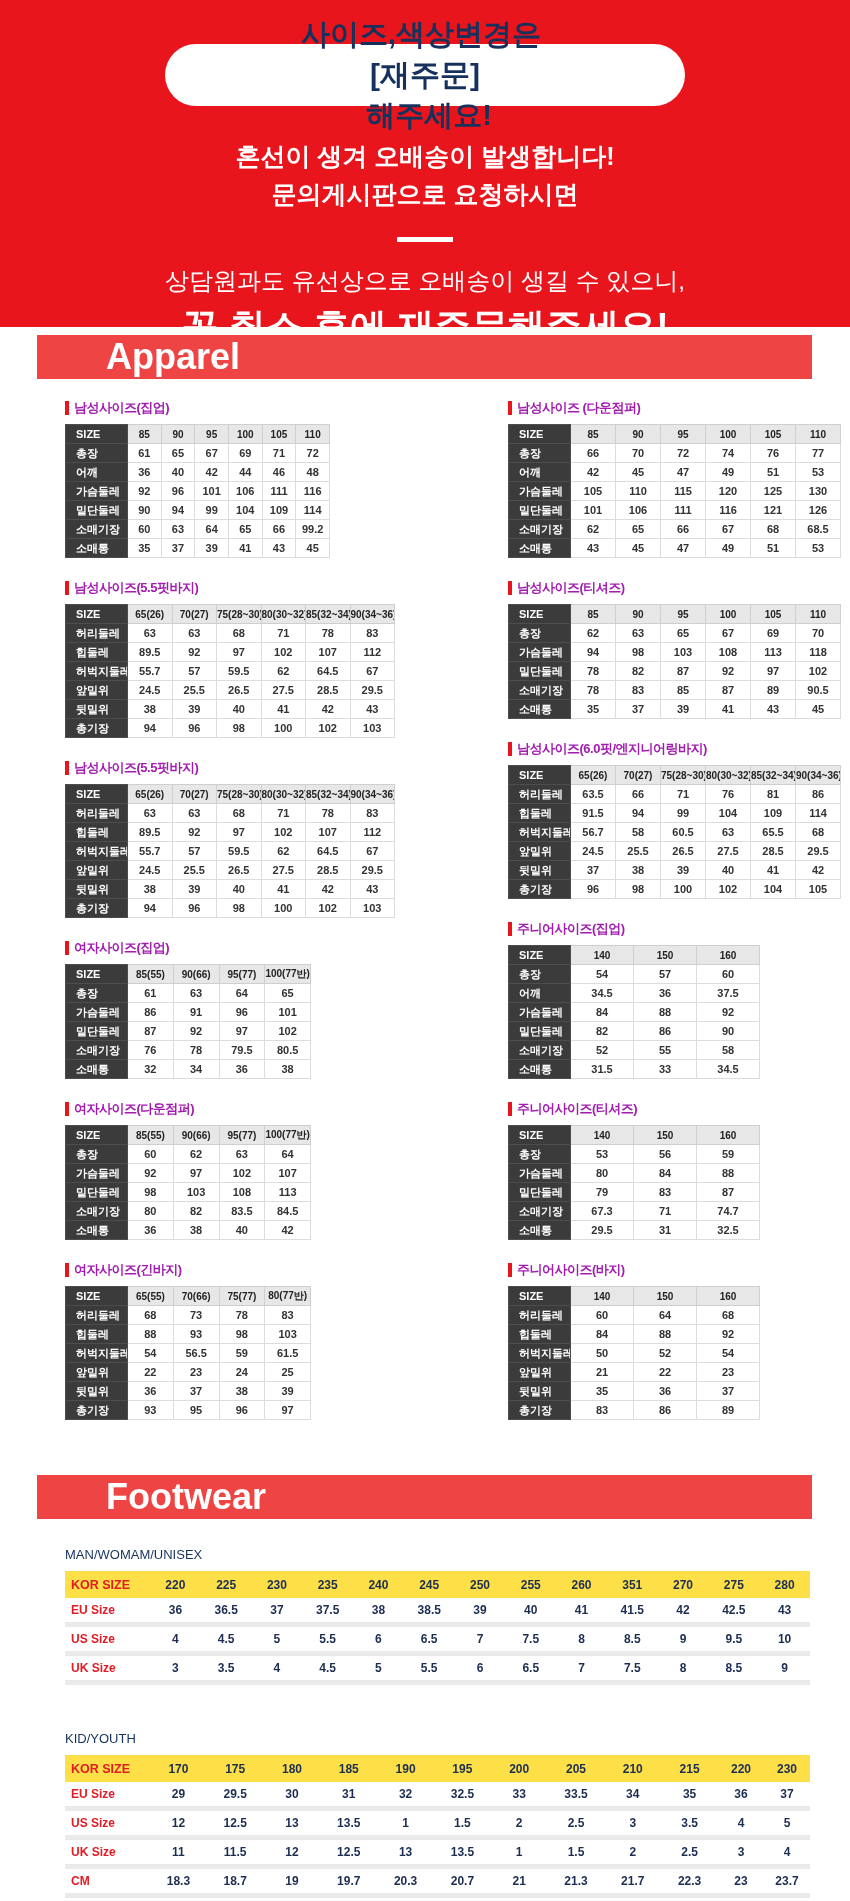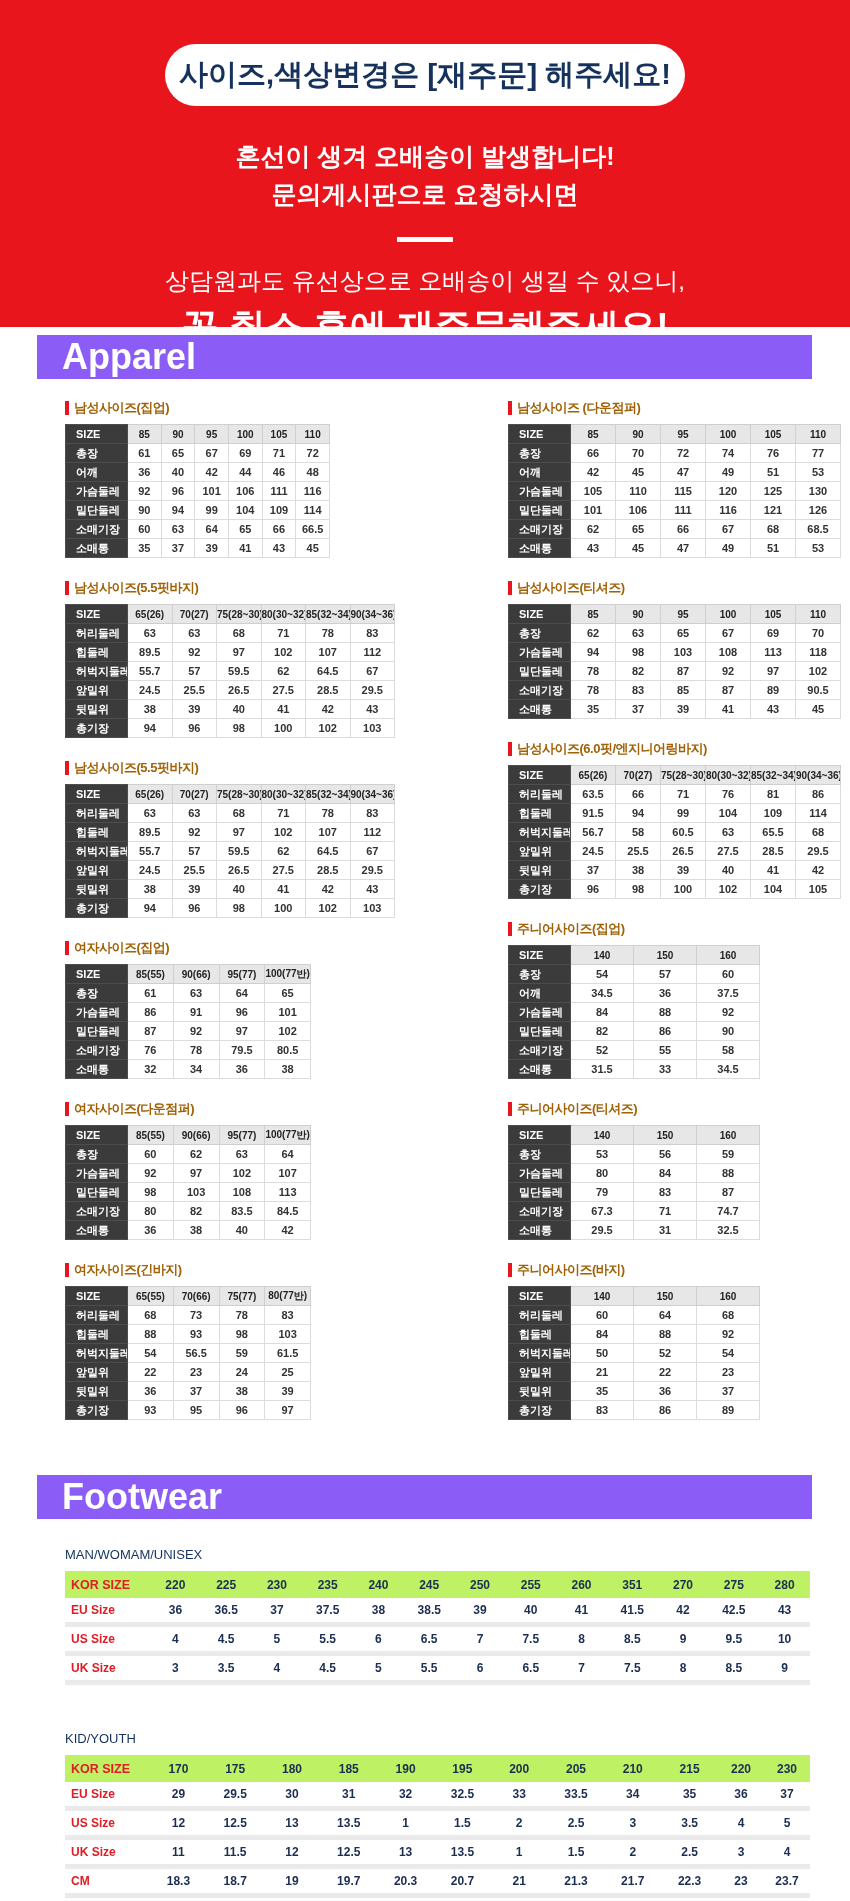--- a/index.html
+++ b/index.html
@@ -8,45 +8,45 @@
     width:850px; min-height:1901px; margin:0 auto;
     font-family:"Liberation Sans","DejaVu Sans",sans-serif;
     position:relative;
   }
 
   
   .banner { width:850px; height:327px; background:#e9151d; overflow:hidden; text-align:center; }
   .banner-pill {
     width:520px; height:62px; margin:44px auto 0 auto; background:#ffffff;
     border-radius:40px; display:flex; align-items:center; justify-content:center;
-    color:#16325c; font-size:29px; font-weight:bold; white-space:pre;
+    color:#16325c; font-size:29px; font-weight:bold; white-space:pre;flex-direction:column;
   }
   .banner-pill .strong { font-size:30px; font-weight:bold; }
   .banner-msg { margin-top:32px; color:#ffffff; font-size:25px; font-weight:600; line-height:1.5; }
   .banner-divider { width:56px; height:5px; background:#ffffff; margin:24px auto 22px auto; }
   .banner-msg2 { color:#ffffff; font-size:24px; font-weight:500; line-height:1.4; }
   .banner-msg2-strong { color:#ffffff; font-size:37px; font-weight:bold; margin-top:4px; }
 
   
   .section-bar {
-    margin:8px 0 0 37px; width:775px; height:44px; background:#8b5cf6;
-    display:flex; align-items:center; padding-left:25px;
+    margin:8px 0 0 37px; width:775px; height:44px; background:#ef4444;
+    display:flex; align-items:center; padding-left:69px;
     color:#ffffff; font-size:36px; font-weight:bold;
   }
   .section-bar.footwear-bar { margin-top:34px; }
 
   
   .apparel-grid { display:flex; padding:20px 0 0 65px; }
   .col-left { width:395px; flex:none; }
   .col-right { flex:none;padding-left:48px; }
 
   .tbl-block { margin-bottom:21px; }
   .tbl-title { display:flex; align-items:center; margin-bottom:7px; }
   .tbl-title .marker { width:4px; height:14px; background:#e9151d; margin-right:5px; flex:none; }
-  .tbl-title .ttl { font-size:13px; font-weight:bold; color:#a16207; letter-spacing:-0.5px; }
+  .tbl-title .ttl { font-size:13px; font-weight:bold; color:#a21caf; letter-spacing:-0.5px; }
 
   table.size-table { border-collapse:collapse; table-layout:fixed; border:1px solid #c4c4c4; }
   .size-table th, .size-table td { height:19px; overflow:hidden; white-space:nowrap; }
   .size-table th.rlabel {
     background:#3b3b3b; color:#ffffff; font-size:11px; font-weight:bold;
     text-align:left; padding-left:10px; border:1px solid #4d4d4d;
   }
   .size-table th.chead {
     background:#e7e7e7; color:#222222; font-size:10px; font-weight:bold;
     text-align:center; border:1px solid #cfcfcf;
@@ -63,21 +63,21 @@
   .col-left  .tbl-block:nth-child(n+4) table { width:246px; }
   .col-right .tbl-block:nth-child(-n+3) table { width:333px; }
   .col-right .tbl-block:nth-child(n+4) table { width:252px; }
 
   
   .fw-group { margin:28px 0 0 65px; width:745px; }
   .fw-group + .fw-group { margin-top:46px; }
   .fw-label { color:#16325c; font-size:13px; font-weight:normal; margin-bottom:9px; }
   table.fw-table { width:745px; border-collapse:collapse; table-layout:fixed; }
   .fw-table thead th {
-    background:#bef264; height:27px; font-size:12px; font-weight:bold;
+    background:#fde047; height:27px; font-size:12px; font-weight:bold;
     color:#1c2d52; text-align:center; white-space:nowrap;
   }
   .fw-table thead th.fw-rlabel { color:#e01c24; text-align:left; padding-left:6px; font-size:12.5px; }
   .fw-table tbody td {
     height:23px; padding:5px 0; font-size:12px; font-weight:bold; color:#1c2d52;
     text-align:center; border-bottom:5px solid #eaeaea; white-space:nowrap;
   }
   .fw-table tbody td.fw-rlabel { color:#e01c24; text-align:left; padding-left:6px; }
   .fw-table col.c-label { width:85px; }
   .fw-table.fw-kid col.c-narrow { width:46px; }
@@ -167,21 +167,21 @@
               <td>109</td>
               <td>114</td>
             </tr>
             <tr>
               <th class="rlabel">소매기장</th>
               <td>60</td>
               <td>63</td>
               <td>64</td>
               <td>65</td>
               <td>66</td>
-              <td>66.5</td>
+              <td>99.2</td>
             </tr>
             <tr>
               <th class="rlabel">소매통</th>
               <td>35</td>
               <td>37</td>
               <td>39</td>
               <td>41</td>
               <td>43</td>
               <td>45</td>
             </tr>

